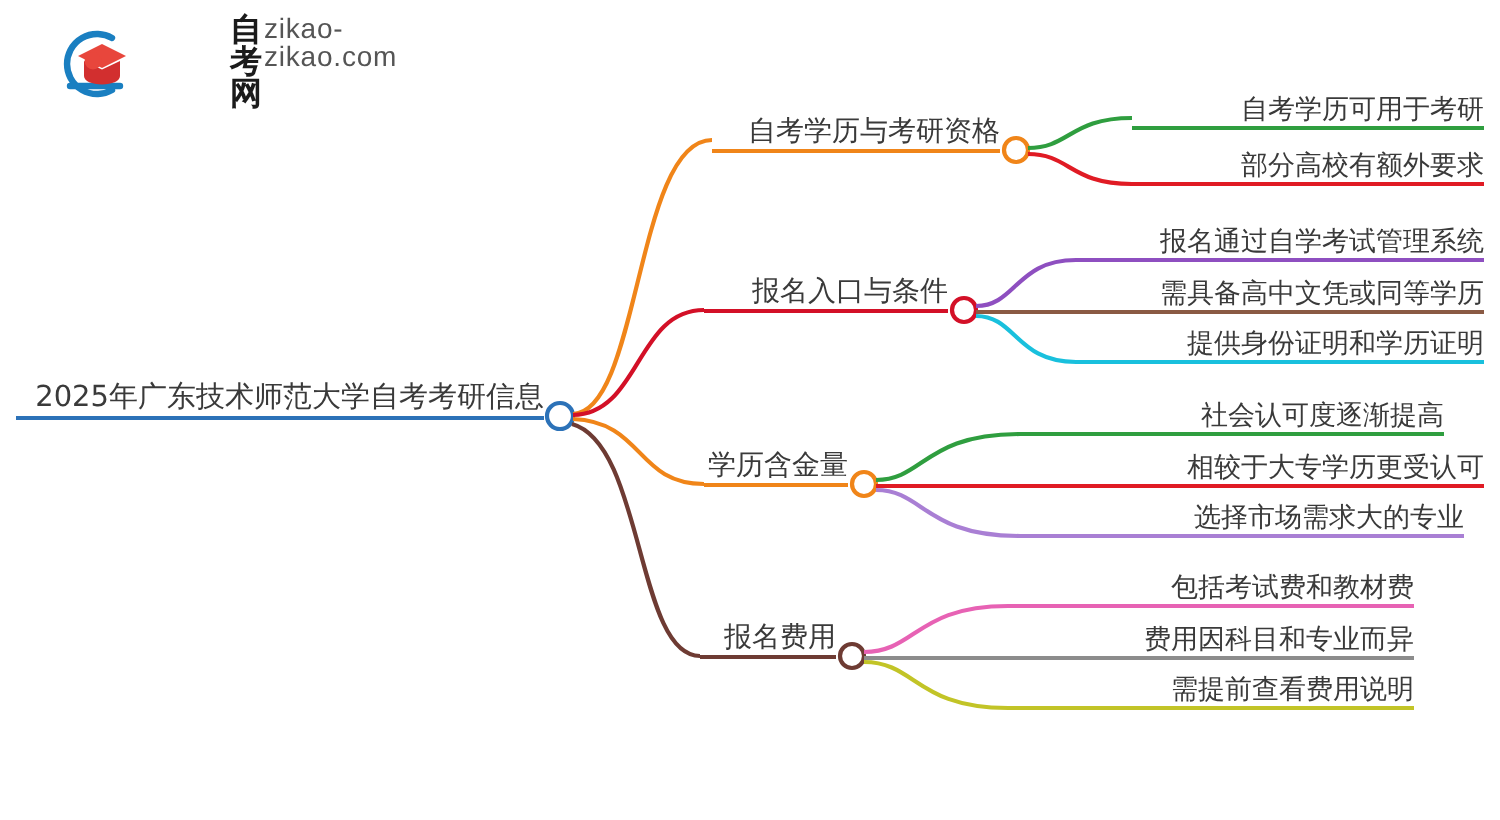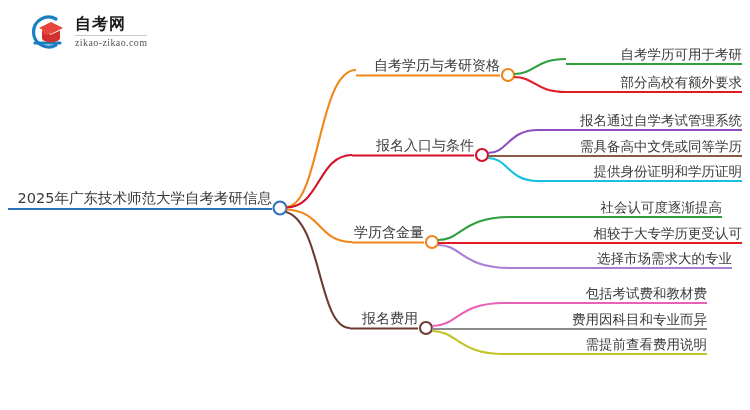--- a/index.html
+++ b/index.html
@@ -27,40 +27,40 @@
     gap: 7px;
   }
   #logo-mark {
     width: 42px;
     height: 40px;
     flex: 0 0 42px;
     position: relative;
   }
   #logo-text {
     display: flex;
-    flex-direction: column;
     justify-content: center;
     line-height: 1;
+    margin-left: 40px;
   }
   #logo-cn {
     font-family: "DejaVu Sans", sans-serif;
     font-size: 16px;
     font-weight: bold;
     color: #1b1b1b;
     letter-spacing: 1px;
     padding-bottom: 2px;
   }
   #logo-rule {
     height: 1px;
     background: #c8c8c8;
     margin: 1px 0 2px 0;
   }
   #logo-en {
-    font-family: Liberation Serif, serif;
-    font-size: 10px;
+    font-family: Liberation Sans, sans-serif;
+    font-size: 14px;
     color: #555;
     letter-spacing: .4px;
   }
 
   
   #map {
     position: absolute;
     left: 0;
     top: 0;
     width: 750px;

